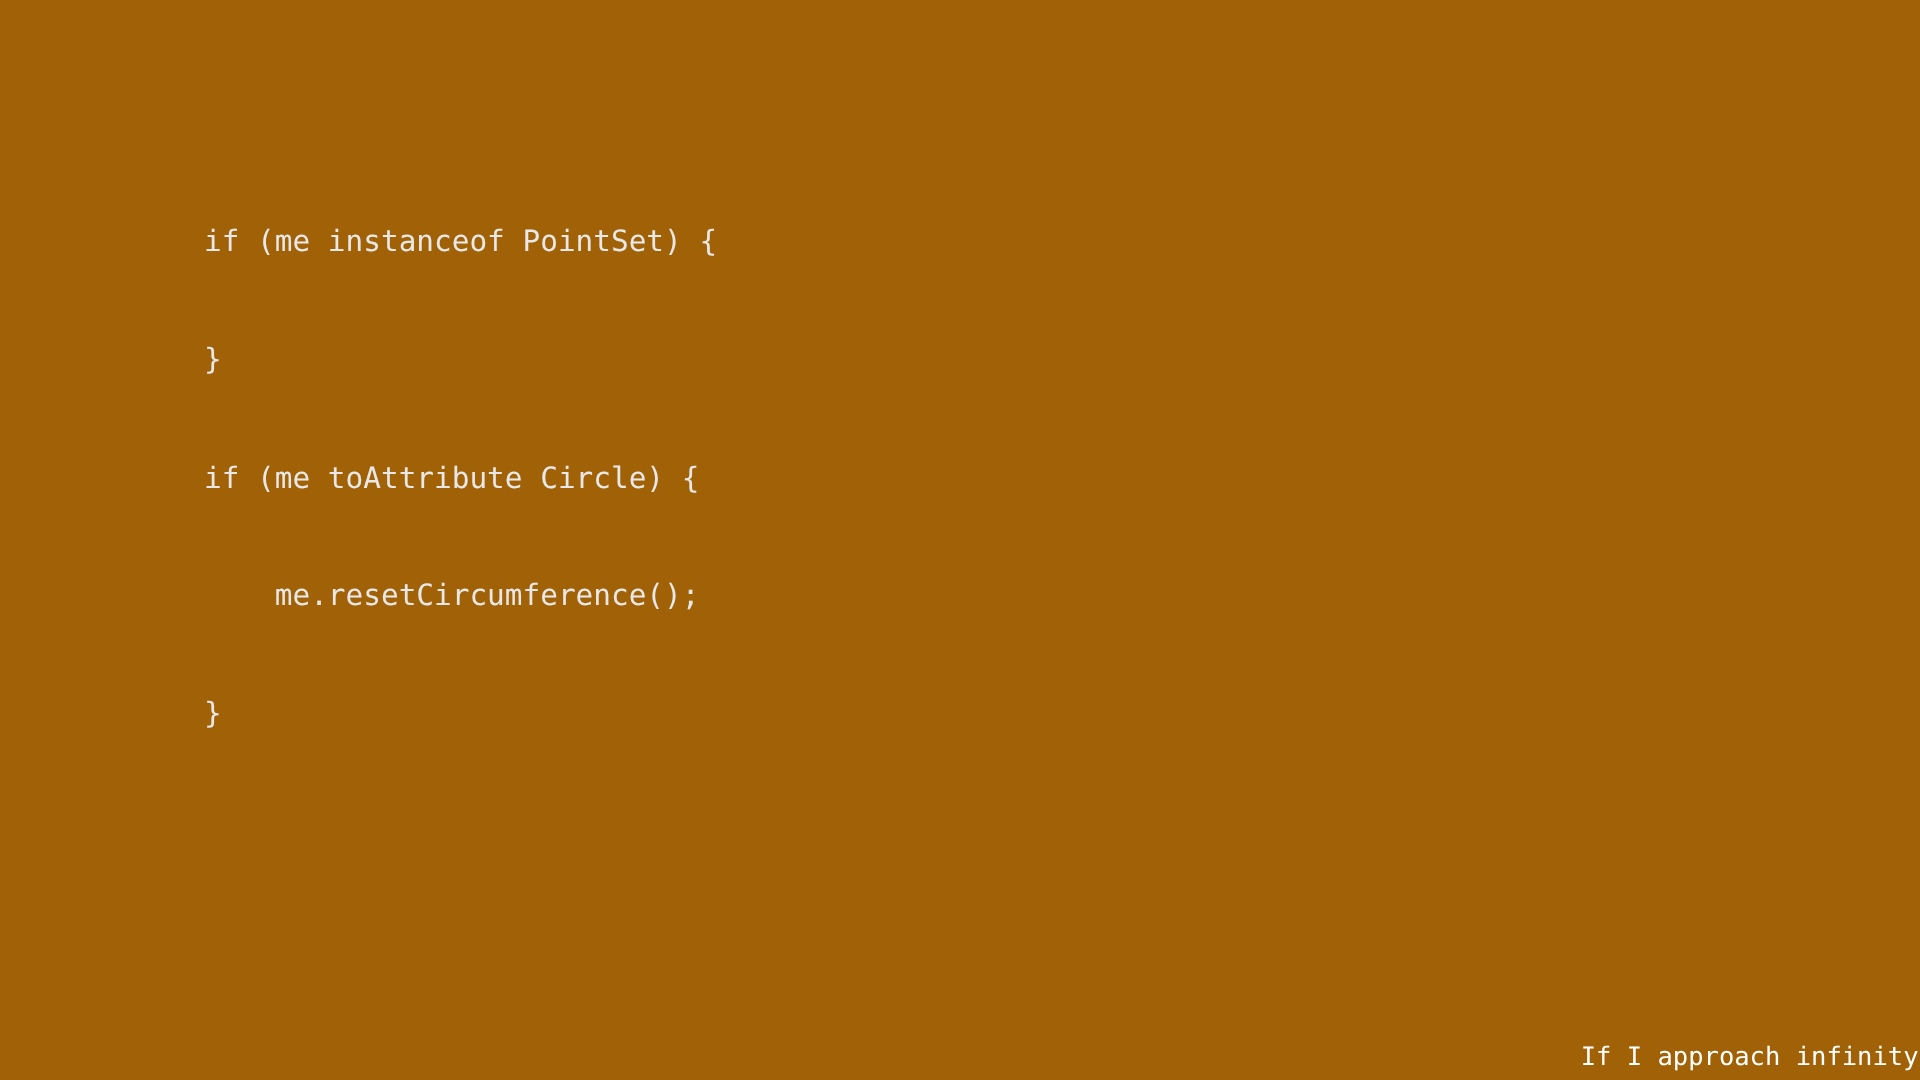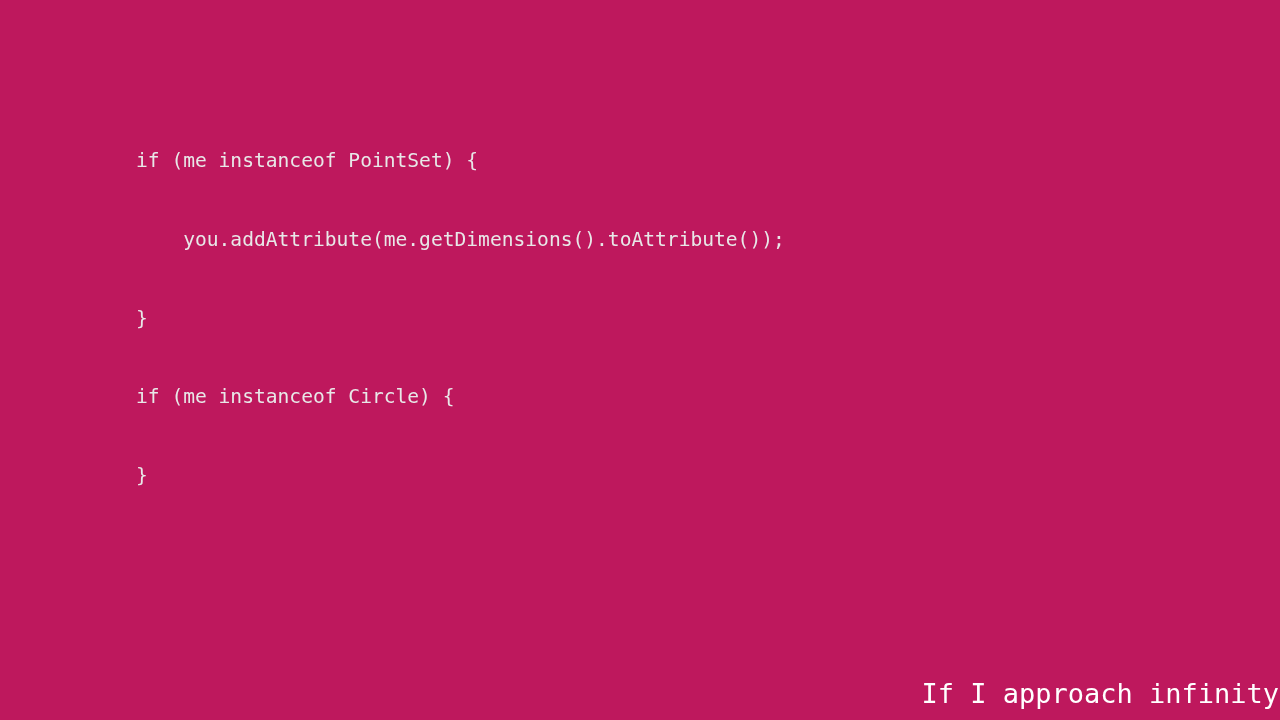--- a/index.html
+++ b/index.html
@@ -14,21 +14,21 @@
     position: relative;
     font-family: "DejaVu Sans Mono", "Liberation Mono", monospace;
   }
 
   #screen {
     position: absolute;
     left: 0;
     top: 0;
     width: 1280px;
     height: 720px;
-    background: #be185d;
+    background: #a16207;
   }
 
   
   #code-block {
     position: absolute;
     left: 136px;
     top: 96px;
     width: 1100px;
     font-family: "DejaVu Sans Mono", "Liberation Mono", monospace;
     font-size: 19.6px;
@@ -51,39 +51,39 @@
     left: 0;
     right: 0;
     bottom: 0;
     height: 36px;
     text-align: right;
     pointer-events: none;
   }
   #subtitle-text {
     display: inline-block;
     font-family: "DejaVu Sans Mono", "Liberation Mono", monospace;
-    font-size: 27px;
+    font-size: 17px;
     line-height: 24px;
     color: #ffffff;
     white-space: pre;
     position: absolute;
     right: 1px;
-    bottom: 14px;
+    bottom: 3px;
   }
 </style>
 </head>
 <body>
 
 <div id="screen">
 
   <div id="code-block">
     <span class="code-line">if (me instanceof PointSet) {</span>
-    <span class="code-line">    you.addAttribute(me.getDimensions().toAttribute());</span>
     <span class="code-line">}</span>
-    <span class="code-line">if (me instanceof Circle) {</span>
+    <span class="code-line">if (me toAttribute Circle) {</span>
+    <span class="code-line">    me.resetCircumference();</span>
     <span class="code-line">}</span>
     
     
     
     
     
     
   </div>
 
   <div id="subtitle-bar">

